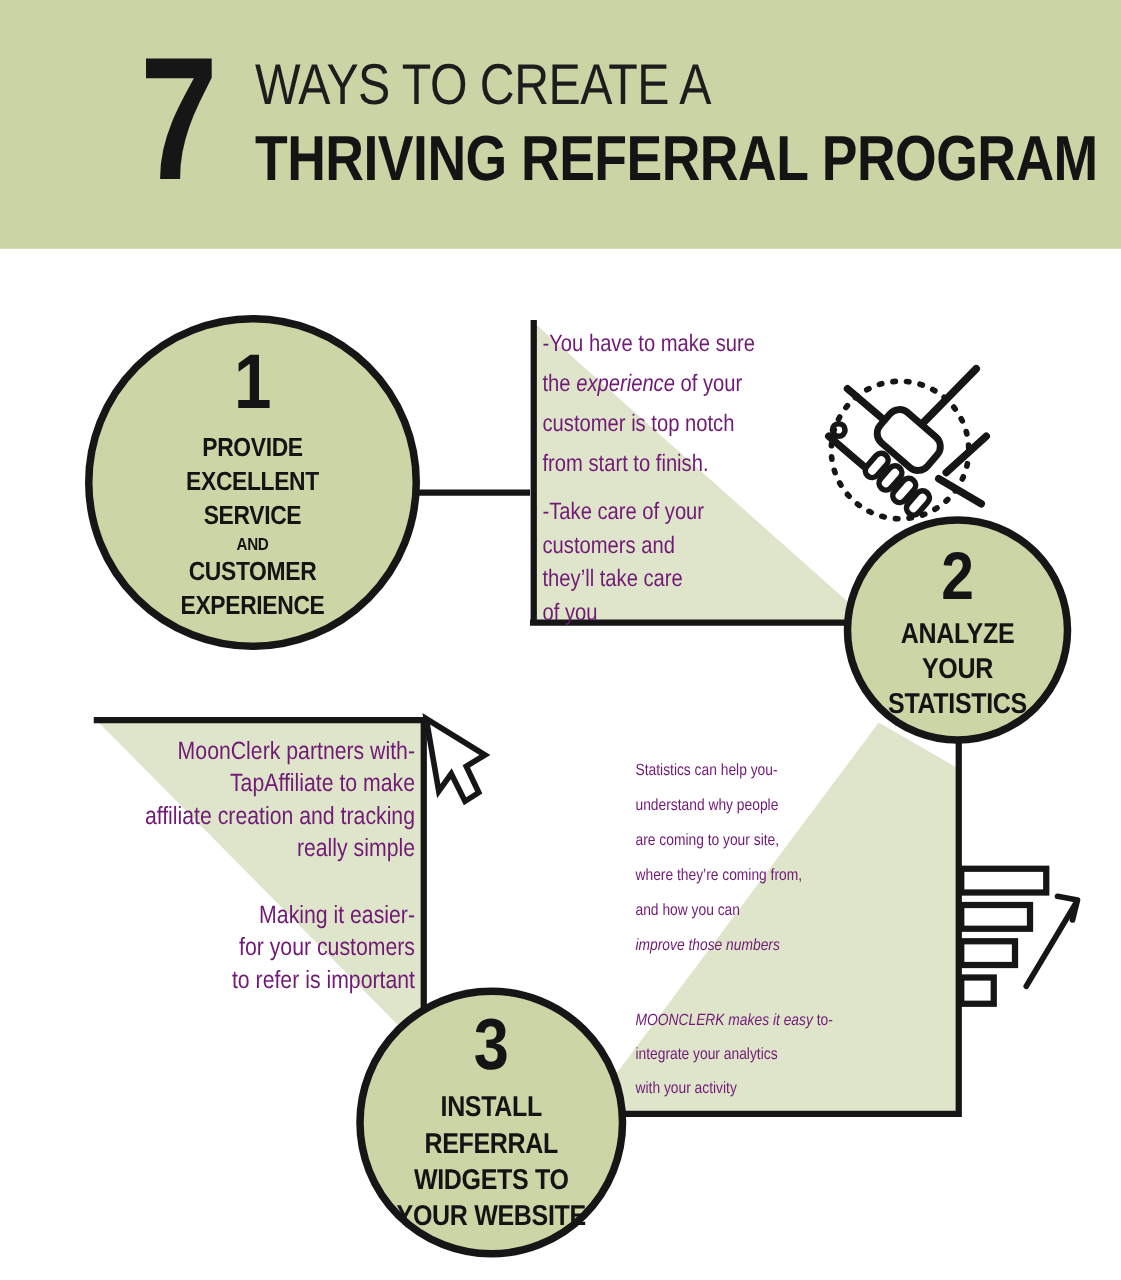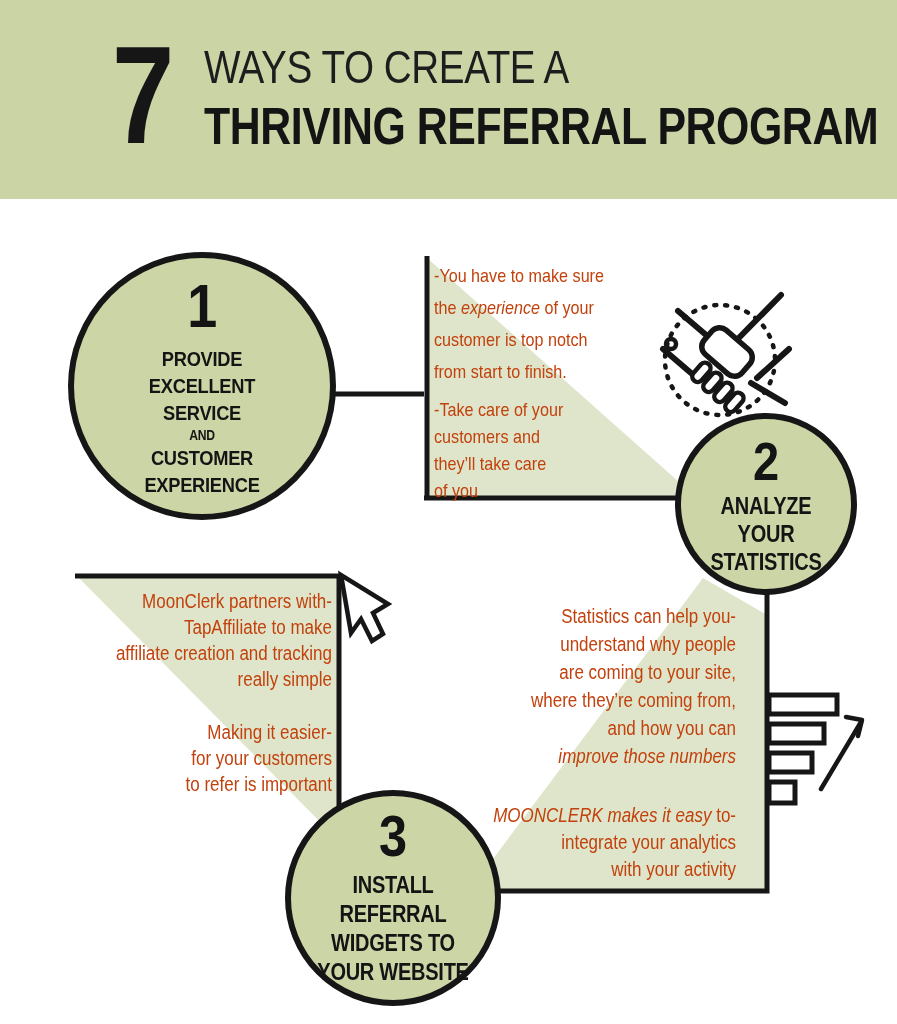--- a/index.html
+++ b/index.html
@@ -20,31 +20,31 @@
     transform:scaleX(0.84);transform-origin:left top;
   }
   .t2{
     position:absolute;left:204px;top:101px;font-size:51px;line-height:1;
     font-weight:700;color:#141414;letter-spacing:-0.5px;white-space:nowrap;
     transform:scaleX(0.84);transform-origin:left top;
   }
   
   .art{position:absolute;left:0;top:0;}
   
-  .note{position:absolute;font-size:20px;color:#c2410c;}
+  .note{position:absolute;font-size:20px;color:#701a75;}
   .note .cond{transform:scaleX(0.85);}
   .note p{margin:0;}
   .noteA{left:434px;top:260px;width:240px;text-align:left;line-height:32px;}
   .noteA .cond{transform-origin:left top;}
   .noteA p.p2{margin-top:8px;line-height:27px;}
   .noteA{font-size:19px;}
   .noteB{left:70px;top:588px;width:262px;text-align:right;font-size:20px;line-height:26px;}
   .noteB .cond{transform-origin:right top;}
   .noteB p.p2{margin-top:27px;}
-  .noteC{left:440px;top:602px;width:296px;text-align:right;font-size:20px;line-height:28px;}
+  .noteC{left:464px;top:602px;width:296px;font-size:13px;line-height:28px;}
   .noteC .cond{transform-origin:right top;}
   .noteC p.p2{margin-top:32px;line-height:27px;}
   
   .clabel{
     position:absolute;display:flex;flex-direction:column;align-items:center;
     justify-content:center;text-align:center;color:#141414;font-weight:700;
     letter-spacing:-0.3px;transform:scaleX(0.87);transform-origin:center center;
   }
   .cl1{left:92px;top:256px;width:220px;height:260px;}
   .cl2{left:678px;top:419px;width:176px;height:172px;}

